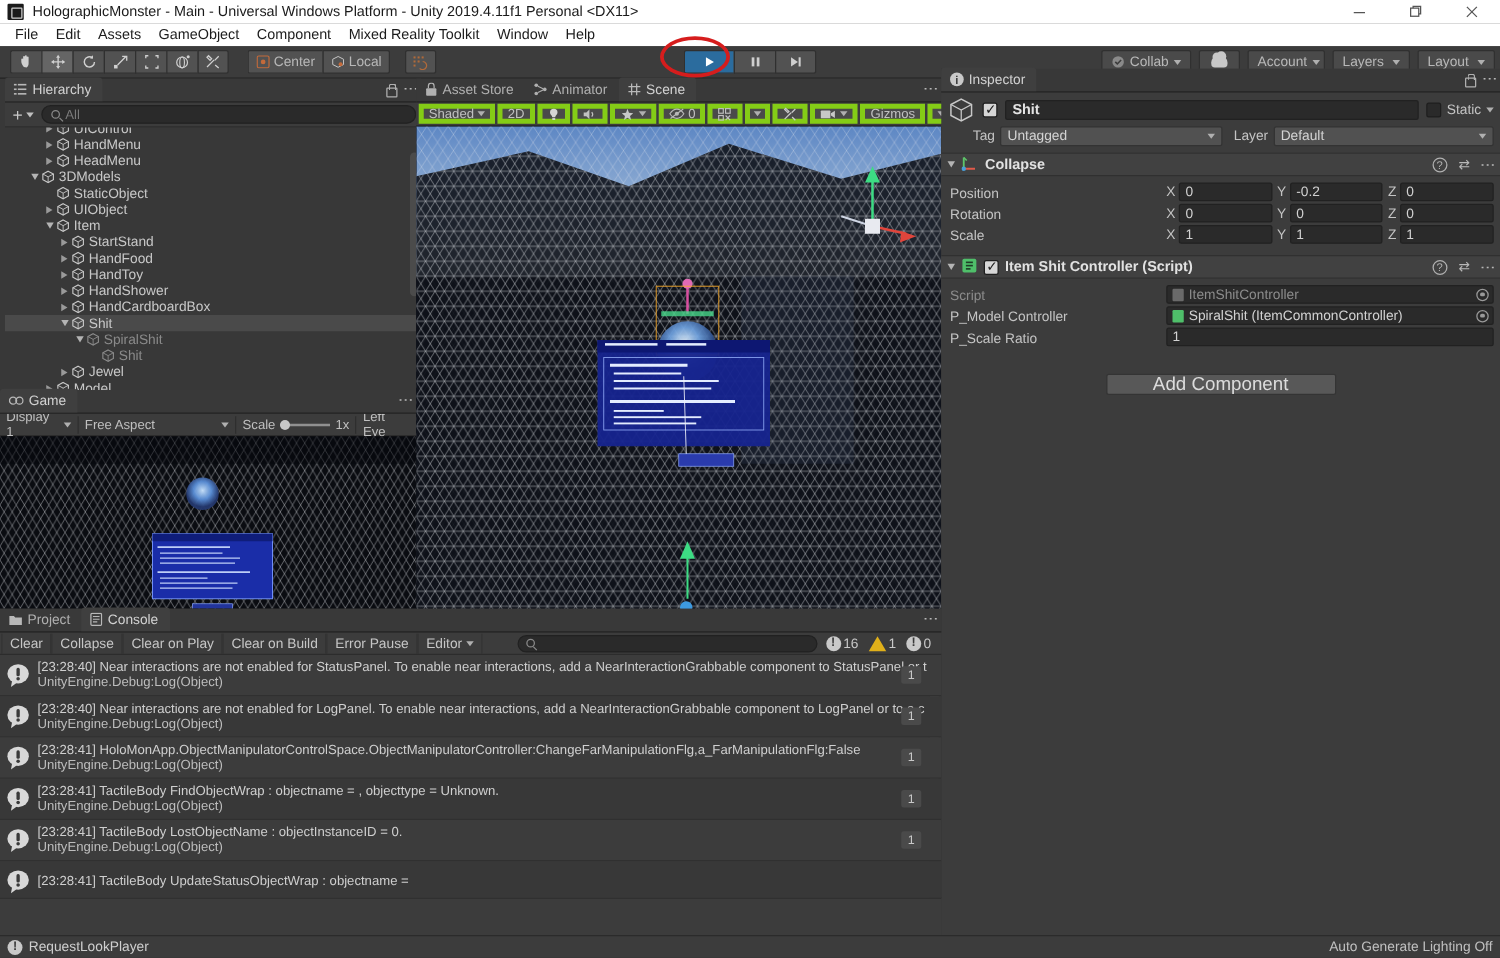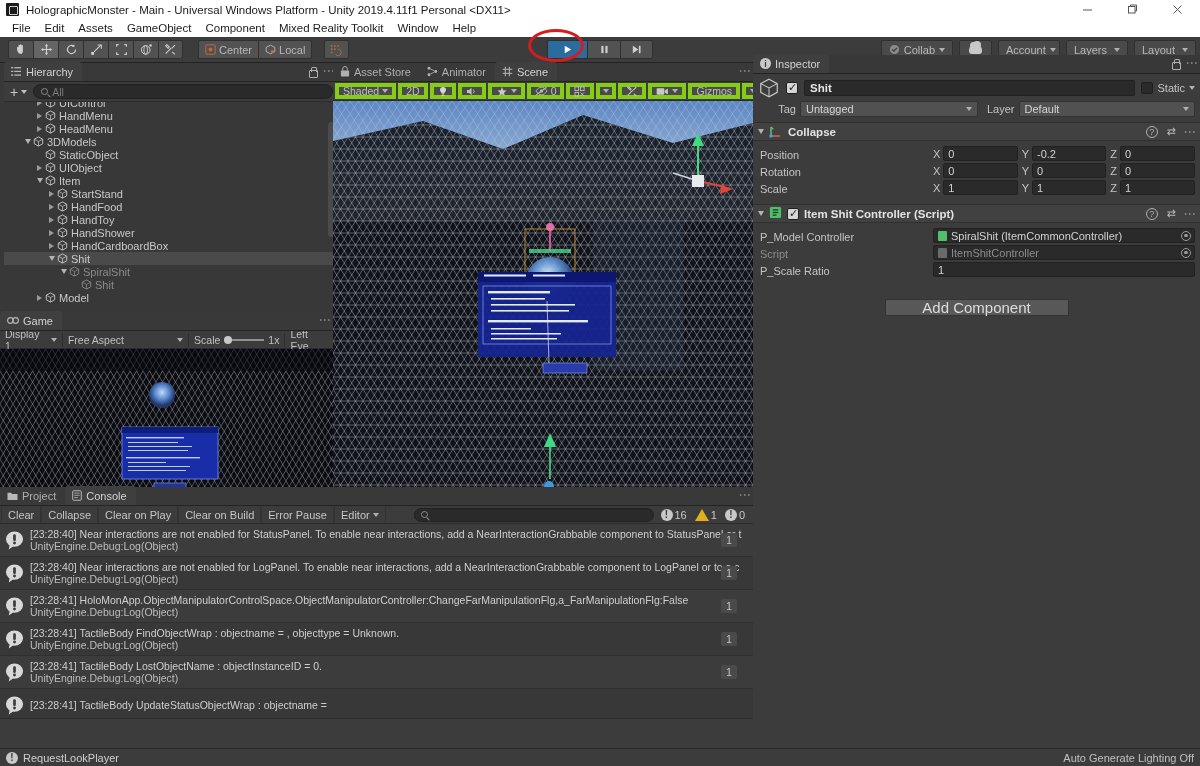--- a/index.html
+++ b/index.html
@@ -597,20 +597,31 @@
           <span>SpiralShit</span>
         </div>
         <div class="hrow dim">
           <span style="width: 66px; flex: 0 0 auto;"></span>
           <span class="foldout"></span>
           <span class="cubeico" style="color: rgb(138, 138, 138);"><svg width="11" height="11" viewBox="0 0 12 12">
               <path d="M6 1 L10.6 3.5 V8.5 L6 11 L1.4 8.5 V3.5 Z" fill="none" stroke="currentColor" stroke-width="1"></path>
               <path d="M1.4 3.5 L6 6 L10.6 3.5 M6 6 V11" fill="none" stroke="currentColor" stroke-width="0.8"></path>
             </svg></span>
           <span>Shit</span>
+        </div>
+        <div class="hrow">
+          <span style="width: 42px; flex: 0 0 auto;"></span>
+          <span class="foldout">
+            <span class="tri-r"></span>
+          </span>
+          <span class="cubeico" style="color: rgb(200, 200, 200);"><svg width="11" height="11" viewBox="0 0 12 12">
+              <path d="M6 1 L10.6 3.5 V8.5 L6 11 L1.4 8.5 V3.5 Z" fill="none" stroke="currentColor" stroke-width="1"></path>
+              <path d="M1.4 3.5 L6 6 L10.6 3.5 M6 6 V11" fill="none" stroke="currentColor" stroke-width="0.8"></path>
+            </svg></span>
+          <span>Jewel</span>
         </div>
         <div class="hrow">
           <span style="width: 30px; flex: 0 0 auto;"></span>
           <span class="foldout">
             <span class="tri-r"></span>
           </span>
           <span class="cubeico" style="color: rgb(200, 200, 200);"><svg width="11" height="11" viewBox="0 0 12 12">
               <path d="M6 1 L10.6 3.5 V8.5 L6 11 L1.4 8.5 V3.5 Z" fill="none" stroke="currentColor" stroke-width="1"></path>
               <path d="M1.4 3.5 L6 6 L10.6 3.5 M6 6 V11" fill="none" stroke="currentColor" stroke-width="0.8"></path>
             </svg></span>
@@ -993,32 +1004,32 @@
         <span class="chk" style="width:12px;height:12px;"></span>
         <span class="comp-title">Item Shit Controller (Script)</span>
         <span class="comp-right">
           <span class="helpico">?</span>
           <span class="presetico">⇄</span>
           <span class="kebab">⋮</span>
         </span>
       </div>
       <div class="comp-body">
         <div class="prow">
+          <span class="prow-label dim">Script</span>
+          <span class="objfield dim">
+            <span class="script-chip gray"></span>
+            <span>ItemShitController</span>
+            <span class="objsel"></span>
+          </span>
+        </div>
+        <div class="prow">
           <span class="prow-label">P_Model Controller</span>
           <span class="objfield">
             <span class="script-chip"></span>
             <span>SpiralShit (ItemCommonController)</span>
-            <span class="objsel"></span>
-          </span>
-        </div>
-        <div class="prow">
-          <span class="prow-label dim">Script</span>
-          <span class="objfield dim">
-            <span class="script-chip gray"></span>
-            <span>ItemShitController</span>
             <span class="objsel"></span>
           </span>
         </div>
         <div class="prow">
           <span class="prow-label">P_Scale Ratio</span>
           <span class="inputbox">1</span>
         </div>
       </div>
 
       <div class="addcomp">Add Component</div>

